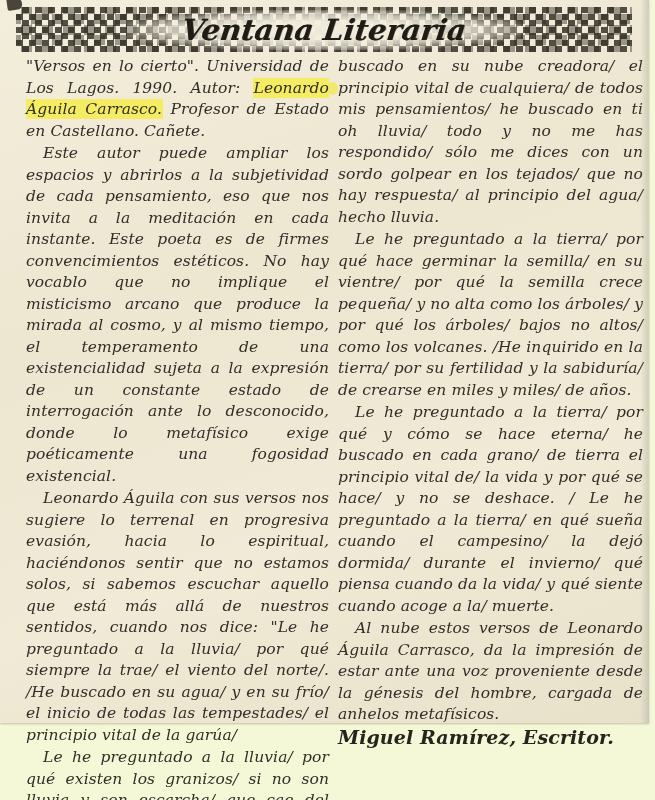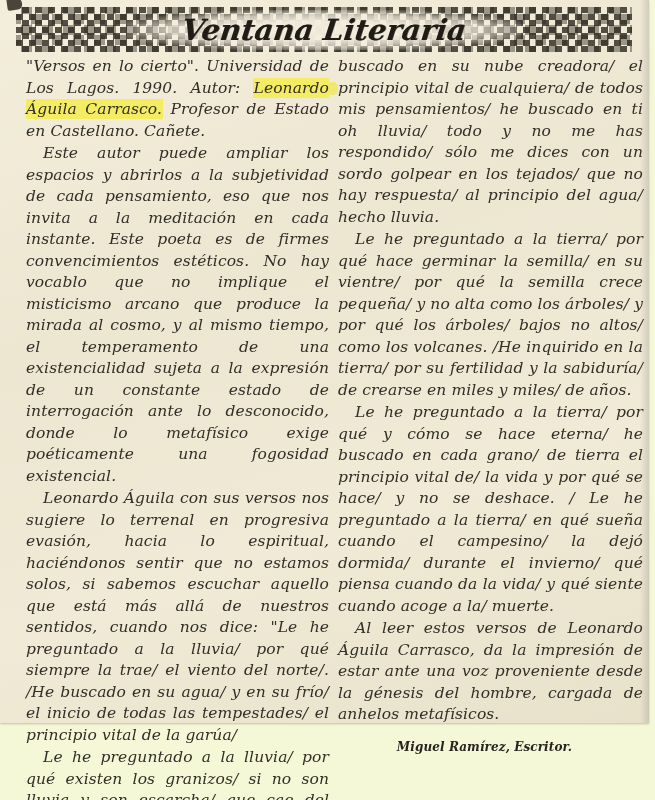--- a/index.html
+++ b/index.html
@@ -62,25 +62,25 @@
   }
   .col-left  { width: 303px; margin-left: 26px; }
   .col-right { width: 305px; margin-left: 9px; }
   .col p { margin: 0 0 1px 0; text-indent: 17px; }
   .col p.no-indent { text-indent: 0; }
   .hl {
     background: #f4ec62;
     box-shadow: 0 0 0 1px #f4ec62;
   }
   .signature {
-    margin-top: 11px;
-    text-align: center;
+    margin-top: 1px;
+    text-align: left;
     padding-right: 12px;
     font-weight: bold;
-    font-size: 12px;
+    font-size: 19px;
     color: #27231d;
   }
   .smudge {
     position: absolute; left: 327px; top: 82px;
     width: 11px; height: 13px;
     background: #f0e85e; opacity: 0.85;
     border-radius: 45%;
   }
 </style>
 </head>
@@ -104,18 +104,18 @@
       <p class="no-indent"><span>"Versos en lo cierto". Universidad de Los Lagos. 1990. Autor: </span><span class="hl">Leonardo Águila Carrasco.</span><span> Profesor de Estado en Castellano. Cañete.</span></p>
       <p>Este autor puede ampliar los espacios y abrirlos a la subjetividad de cada pensamiento, eso que nos invita a la meditación en cada instante. Este poeta es de firmes convencimientos estéticos. No hay vocablo que no implique el misticismo arcano que produce la mirada al cosmo, y al mismo tiempo, el temperamento de una existencialidad sujeta a la expresión de un constante estado de interrogación ante lo desconocido, donde lo metafísico exige poéticamente una fogosidad existencial.</p>
       <p>Leonardo Águila con sus versos nos sugiere lo terrenal en progresiva evasión, hacia lo espiritual, haciéndonos sentir que no estamos solos, si sabemos escuchar aquello que está más allá de nuestros sentidos, cuando nos dice: "Le he preguntado a la lluvia/ por qué siempre la trae/ el viento del norte/. /He buscado en su agua/ y en su frío/ el inicio de todas las tempestades/ el principio vital de la garúa/</p>
       <p>Le he preguntado a la lluvia/ por qué existen los granizos/ si no son lluvia y son escarcha/ que cae del cielo. /He</p>
     </div>
 
     <div class="col col-right">
       <p class="no-indent">buscado en su nube creadora/ el principio vital de cualquiera/ de todos mis pensamientos/ he buscado en ti oh lluvia/ todo y no me has respondido/ sólo me dices con un sordo golpear en los tejados/ que no hay respuesta/ al principio del agua/ hecho lluvia.</p>
       <p>Le he preguntado a la tierra/ por qué hace germinar la semilla/ en su vientre/ por qué la semilla crece pequeña/ y no alta como los árboles/ y por qué los árboles/ bajos no altos/ como los volcanes. /He inquirido en la tierra/ por su fertilidad y la sabiduría/ de crearse en miles y miles/ de años.</p>
       <p>Le he preguntado a la tierra/ por qué y cómo se hace eterna/ he buscado en cada grano/ de tierra el principio vital de/ la vida y por qué se hace/ y no se deshace. / Le he preguntado a la tierra/ en qué sueña cuando el campesino/ la dejó dormida/ durante el invierno/ qué piensa cuando da la vida/ y qué siente cuando acoge a la/ muerte.</p>
-      <p>Al leer estos versos de Leonardo Águila Carrasco, da la impresión de estar ante una voz proveniente desde la génesis del hombre, cargada de anhelos metafísicos.</p>
+      <p>Al nube estos versos de Leonardo Águila Carrasco, da la impresión de estar ante una voz proveniente desde la génesis del hombre, cargada de anhelos metafísicos.</p>
       <div class="signature">Miguel Ramírez, Escritor.</div>
     </div>
 
   </div>
 </div>
 
 </body></html>

